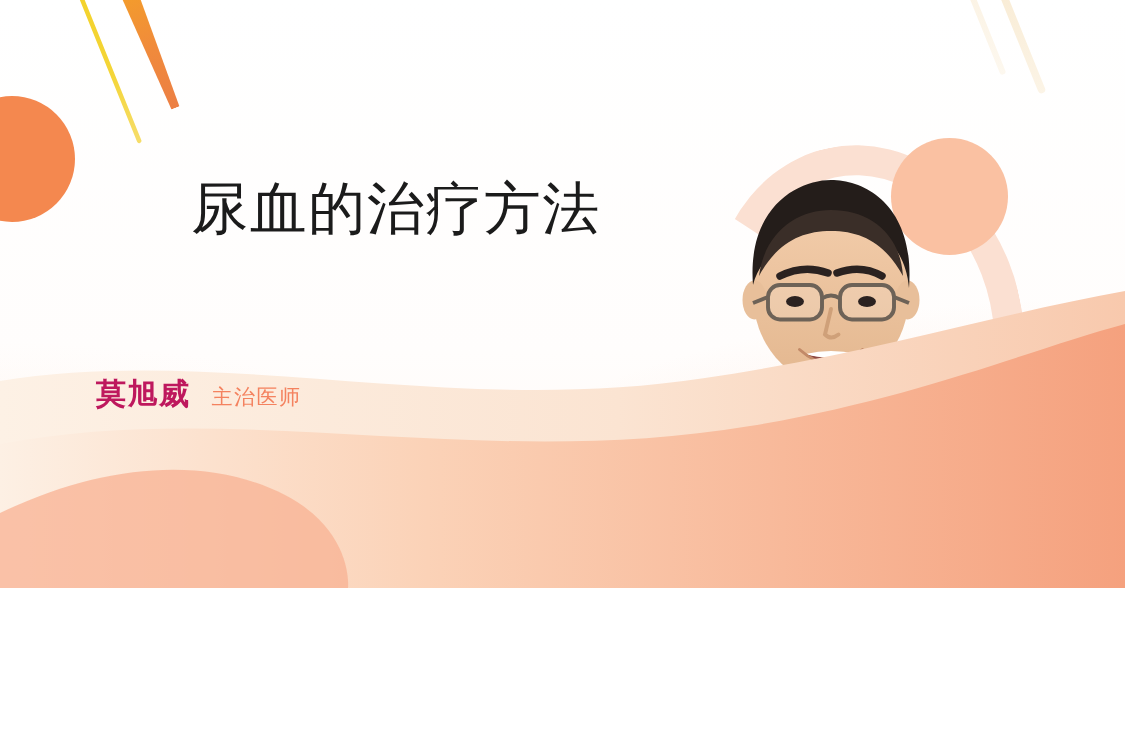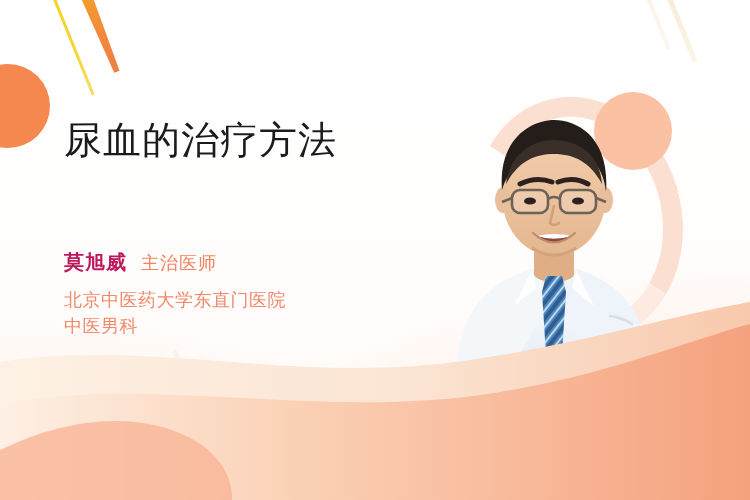--- a/index.html
+++ b/index.html
@@ -4,23 +4,24 @@
 <style>
   html,body{margin:0;padding:0;}
   body{
     width:750px;height:500px;
     font-family:"Liberation Sans","DejaVu Sans",sans-serif;
     background:#ffffff;
     overflow:hidden;
   }
   .card{
     position:relative;
-    width:750px;height:500px;
+    width:750px;height:392px;
     overflow:hidden;
     background:#ffffff;
+    text-align:center;
   }
 
   
   .bg-wash{
     position:absolute;inset:0;
     background:
       radial-gradient(120% 90% at 100% 100%, rgba(247,170,135,.30) 0%, rgba(255,255,255,0) 55%),
       radial-gradient(90% 70% at 0% 100%, rgba(250,210,180,.20) 0%, rgba(255,255,255,0) 60%),
       linear-gradient(180deg,#ffffff 0%,#fffdfc 60%,#fff7f2 100%);
   }
@@ -108,21 +109,21 @@
   }
   .byline{
     position:absolute;left:64px;top:249px;
     display:flex;align-items:baseline;gap:14px;
     white-space:nowrap;
   }
   .doc-name{
     font-size:20px;font-weight:700;color:#be185d;letter-spacing:1px;
   }
   .doc-title{
-    font-size:18px;font-weight:400;color:#f4825f;letter-spacing:1px;
+    font-size:14px;font-weight:400;color:#f4825f;letter-spacing:1px;
   }
   .affiliation{
     position:absolute;left:64px;top:288px;
     font-size:18px;line-height:1.42;color:#f1886a;letter-spacing:.5px;
   }
   .affiliation div{white-space:nowrap;}
 </style>
 </head>
 <body>
 
@@ -246,18 +247,14 @@
 
   <div class="text-block">
     <h1 class="title">尿血的治疗方法</h1>
   </div>
 
   <div class="byline">
     <span class="doc-name">莫旭威</span>
     <span class="doc-title">主治医师</span>
   </div>
 
-  <div class="affiliation">
-    <div>北京中医药大学东直门医院</div>
-    <div>中医男科</div>
-  </div>
 
 </div>
 
 </body></html>

